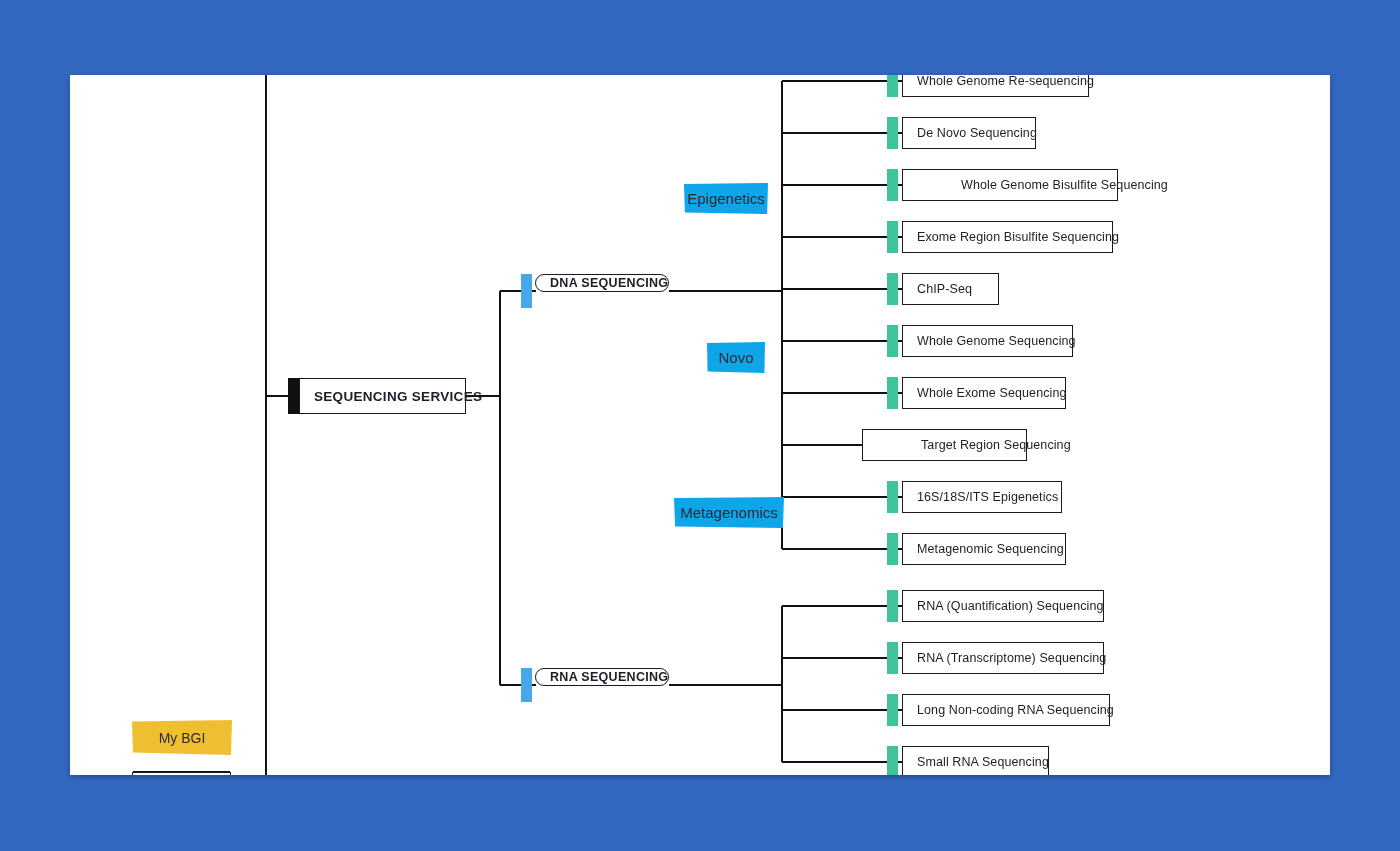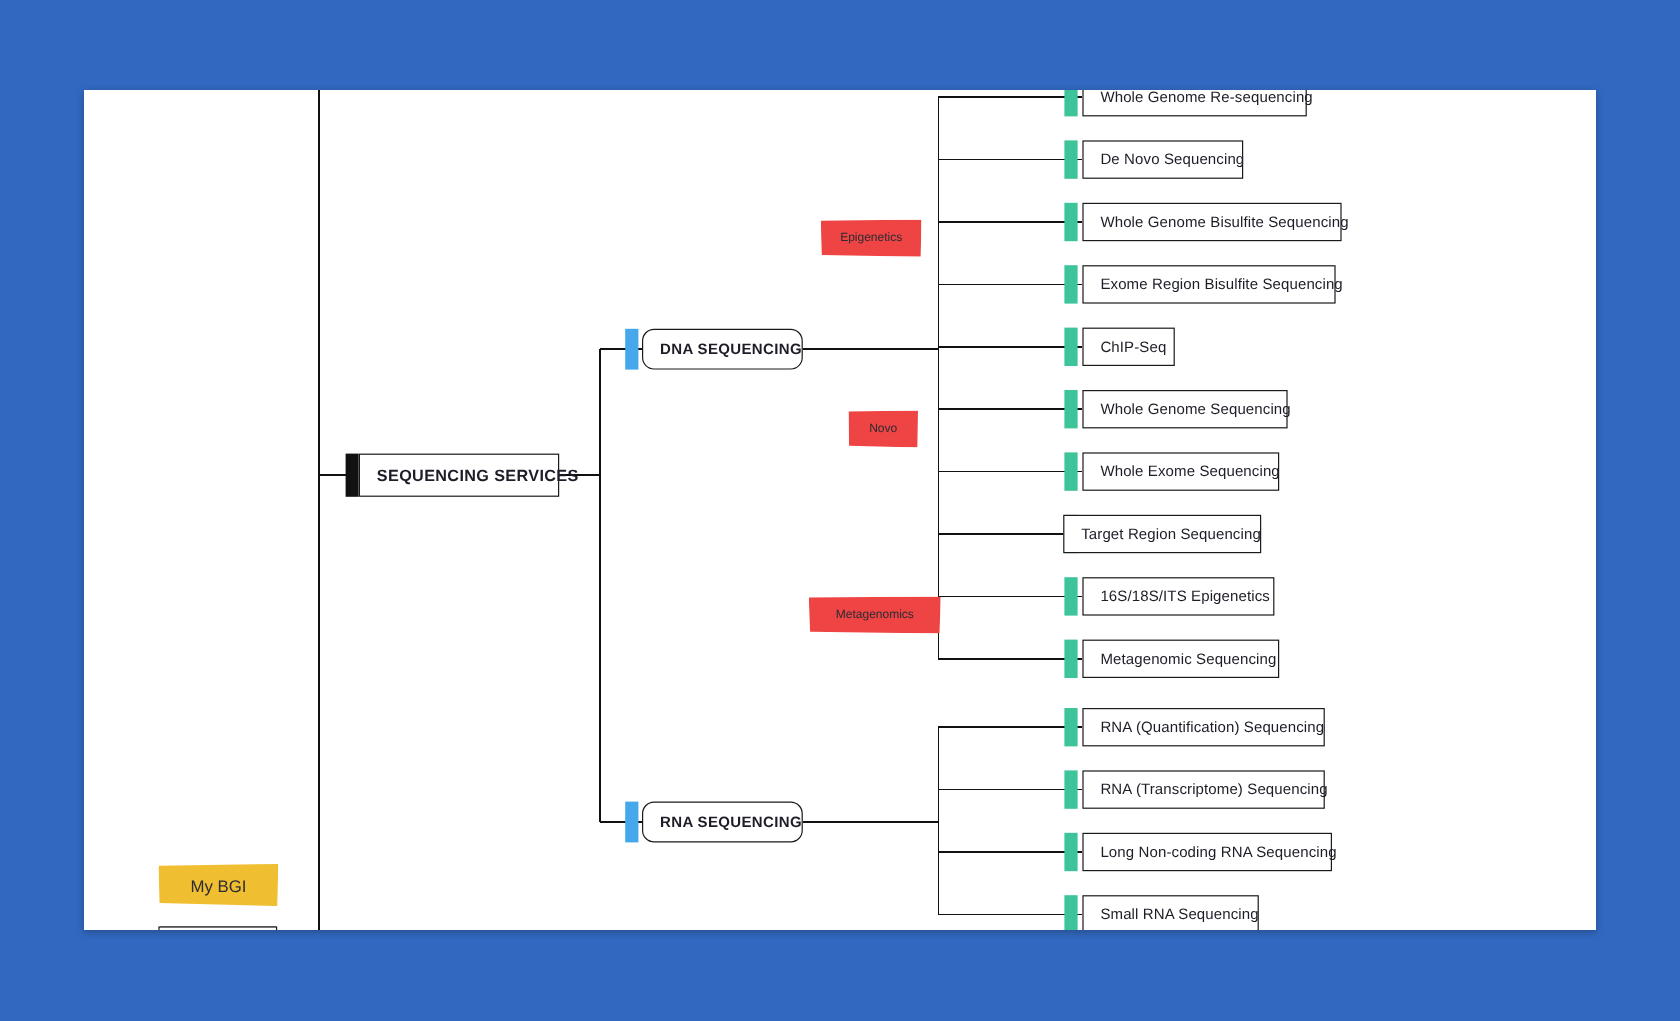--- a/index.html
+++ b/index.html
@@ -68,21 +68,21 @@
     font-weight: bold;
     font-size: 13.5px;
     letter-spacing: 0.3px;
   }
   .accent-root {
     background: #111111;
   }
 
   
   .branch {
-    height: 34px;
+    height: 18px;
     border-radius: 10px;
   }
   .branch .label {
     font-weight: bold;
     font-size: 12.5px;
     letter-spacing: 0.3px;
   }
   .accent-branch {
     background: #44a8ea;
   }
@@ -95,26 +95,26 @@
     font-size: 12.5px;
   }
   .accent-leaf {
     background: #3ec49a;
   }
 
   
   .sticky {
     position: absolute;
     box-sizing: border-box;
-    background: #ef4444;
+    background: #0ea5e9;
     display: flex;
     align-items: center;
     justify-content: center;
     color: #2b2b33;
-    font-size: 10px;
+    font-size: 15px;
     white-space: nowrap;
     clip-path: polygon(0% 3%, 100% 0%, 99% 100%, 1% 95%);
   }
   .sticky.big {
     background: #f0bf31;
     font-size: 14px;
     clip-path: polygon(0% 4%, 100% 0%, 99% 100%, 1% 93%);
   }
 
   
@@ -209,46 +209,46 @@
   <div class="node leaf" style="left:832px; top:-10px; width:187px;">
     <span class="label">Whole Genome Re-sequencing</span>
   </div>
 
   <div class="accent accent-leaf" style="left:817px; top:42px; width:11px; height:32px;"></div>
   <div class="node leaf" style="left:832px; top:42px; width:134px;">
     <span class="label">De Novo Sequencing</span>
   </div>
 
   <div class="accent accent-leaf" style="left:817px; top:94px; width:11px; height:32px;"></div>
-  <div class="node leaf" style="left:832px; top:94px; width:216px;">
+  <div class="node leaf" style="left:832px; top:94px; width:216px;padding-left:44px;">
     <span class="label">Whole Genome Bisulfite Sequencing</span>
   </div>
 
   <div class="accent accent-leaf" style="left:817px; top:146px; width:11px; height:32px;"></div>
   <div class="node leaf" style="left:832px; top:146px; width:211px;">
     <span class="label">Exome Region Bisulfite Sequencing</span>
   </div>
 
   <div class="accent accent-leaf" style="left:817px; top:198px; width:11px; height:32px;"></div>
-  <div class="node leaf" style="left:832px; top:198px; width:77px;">
+  <div class="node leaf" style="left:832px; top:198px; width:97px;">
     <span class="label">ChIP-Seq</span>
   </div>
 
   <div class="accent accent-leaf" style="left:817px; top:250px; width:11px; height:32px;"></div>
   <div class="node leaf" style="left:832px; top:250px; width:171px;">
     <span class="label">Whole Genome Sequencing</span>
   </div>
 
   <div class="accent accent-leaf" style="left:817px; top:302px; width:11px; height:32px;"></div>
   <div class="node leaf" style="left:832px; top:302px; width:164px;">
     <span class="label">Whole Exome Sequencing</span>
   </div>
 
   <div class="accent accent-leaf" style="left:817px; top:354px; width:11px; height:32px;"></div>
-  <div class="node leaf" style="left:816px; top:354px; width:165px;">
+  <div class="node leaf" style="left:792px; top:354px; width:165px;padding-left:44px;">
     <span class="label">Target Region Sequencing</span>
   </div>
 
   <div class="accent accent-leaf" style="left:817px; top:406px; width:11px; height:32px;"></div>
   <div class="node leaf" style="left:832px; top:406px; width:160px;">
     <span class="label">16S/18S/ITS Epigenetics</span>
   </div>
 
   <div class="accent accent-leaf" style="left:817px; top:458px; width:11px; height:32px;"></div>
   <div class="node leaf" style="left:832px; top:458px; width:164px;">

